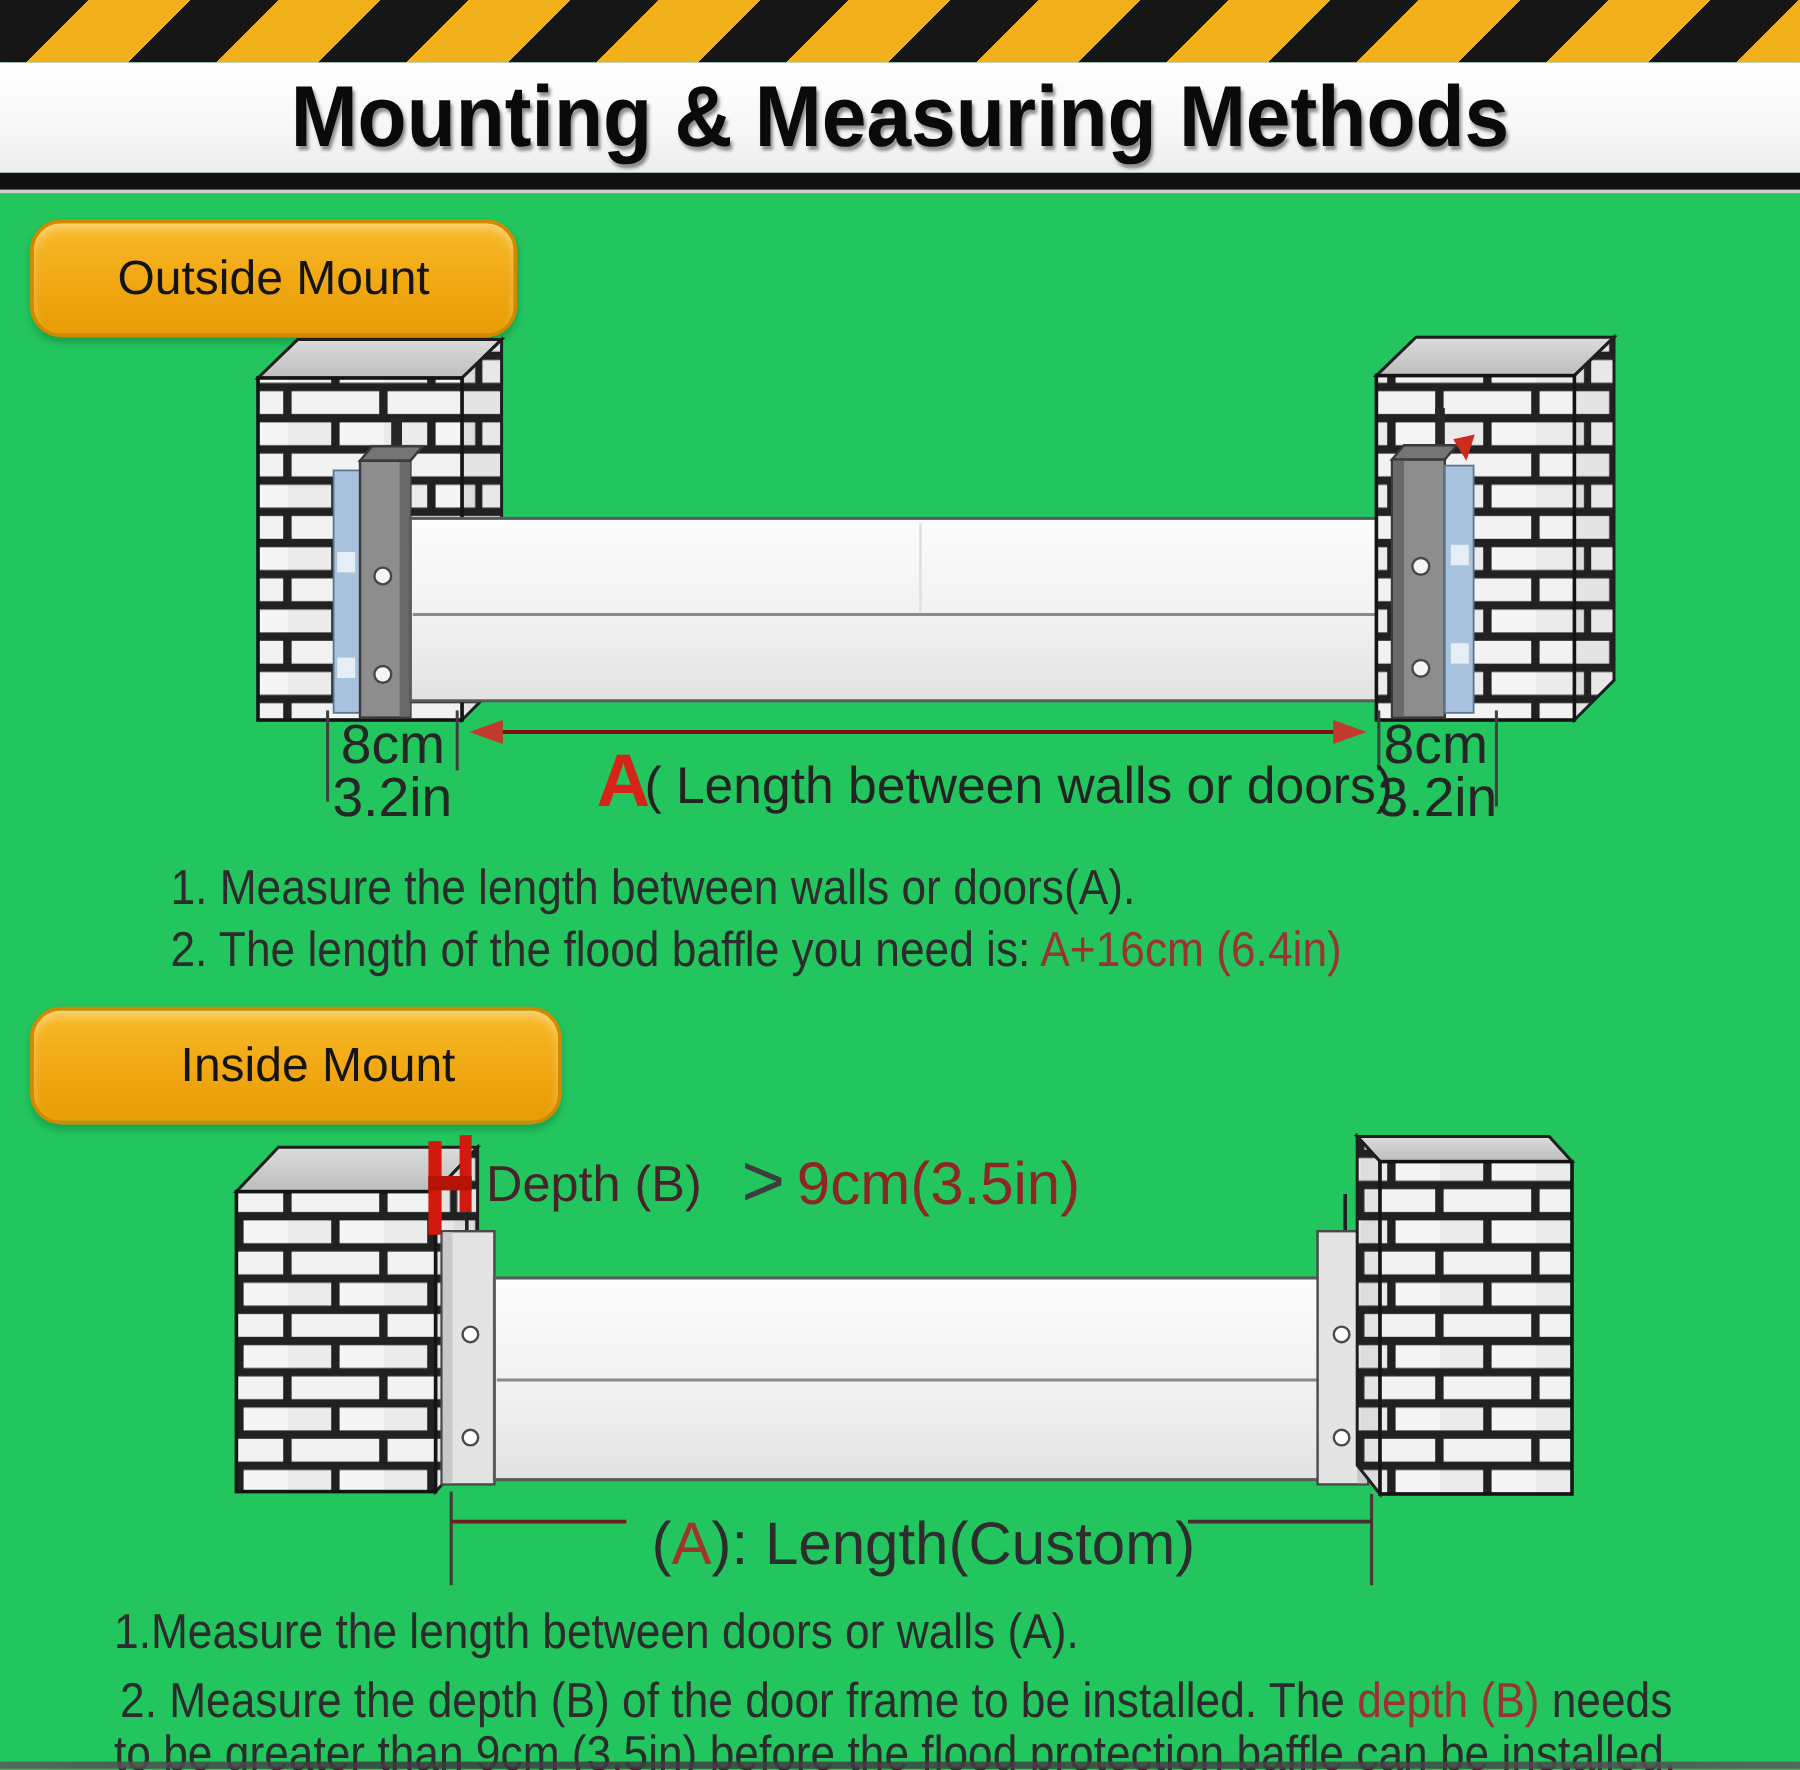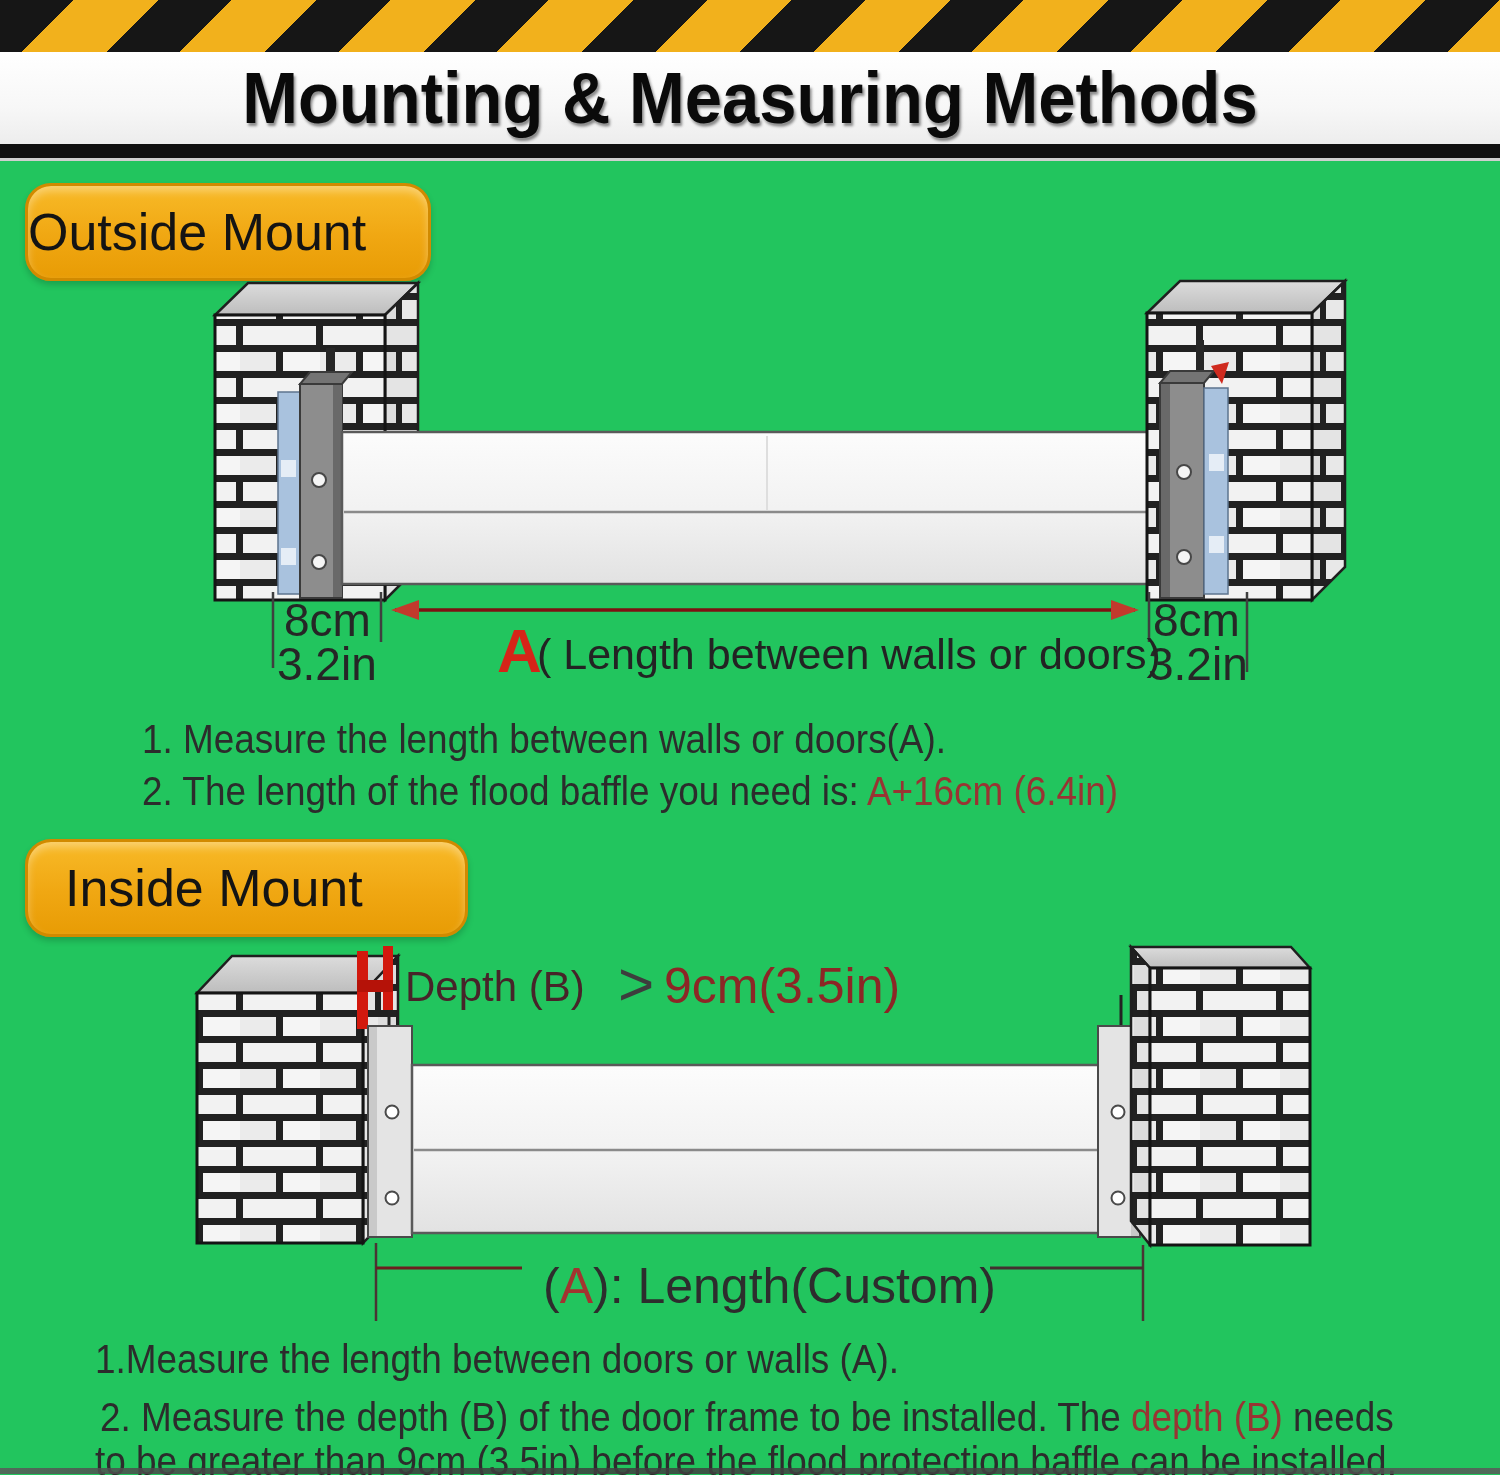--- a/index.html
+++ b/index.html
@@ -23,22 +23,22 @@
     transform:scaleX(.93); white-space:nowrap;
     text-shadow:2px 3px 3px rgba(0,0,0,.45), 0 1px 0 #ffffff;
   }
   .black-bar { position:absolute; left:0; top:144px; width:1500px; height:14px;
     background:#101010; box-shadow:0 3px 0 #cfcfcf; }
   
   .badge {
     position:absolute; left:25px; width:400px; height:92px;
     background:linear-gradient(180deg,#f8ba28 0%,#f0a712 55%,#e89c05 100%);
     border:3px solid #d18a00; border-radius:26px;
-    display:flex; align-items:center; 
-    font-size:52px; color:#141414;
+    display:flex; align-items:center; justify-content:center;
+    font-size:40px; color:#141414;
     box-shadow:inset 0 5px 8px rgba(255,255,255,.35), 0 4px 6px rgba(0,0,0,.18);
   }
   .outside-badge { top:183px; }
   .inside-badge  { top:839px;padding-left:37px; }
   
   .diagram { position:absolute; left:0; }
   #svg-out { top:270px; width:1500px; height:430px; }
   #svg-in  { top:935px; width:1500px; height:400px; }
   svg text { font-family:"Liberation Sans", sans-serif; }
   

